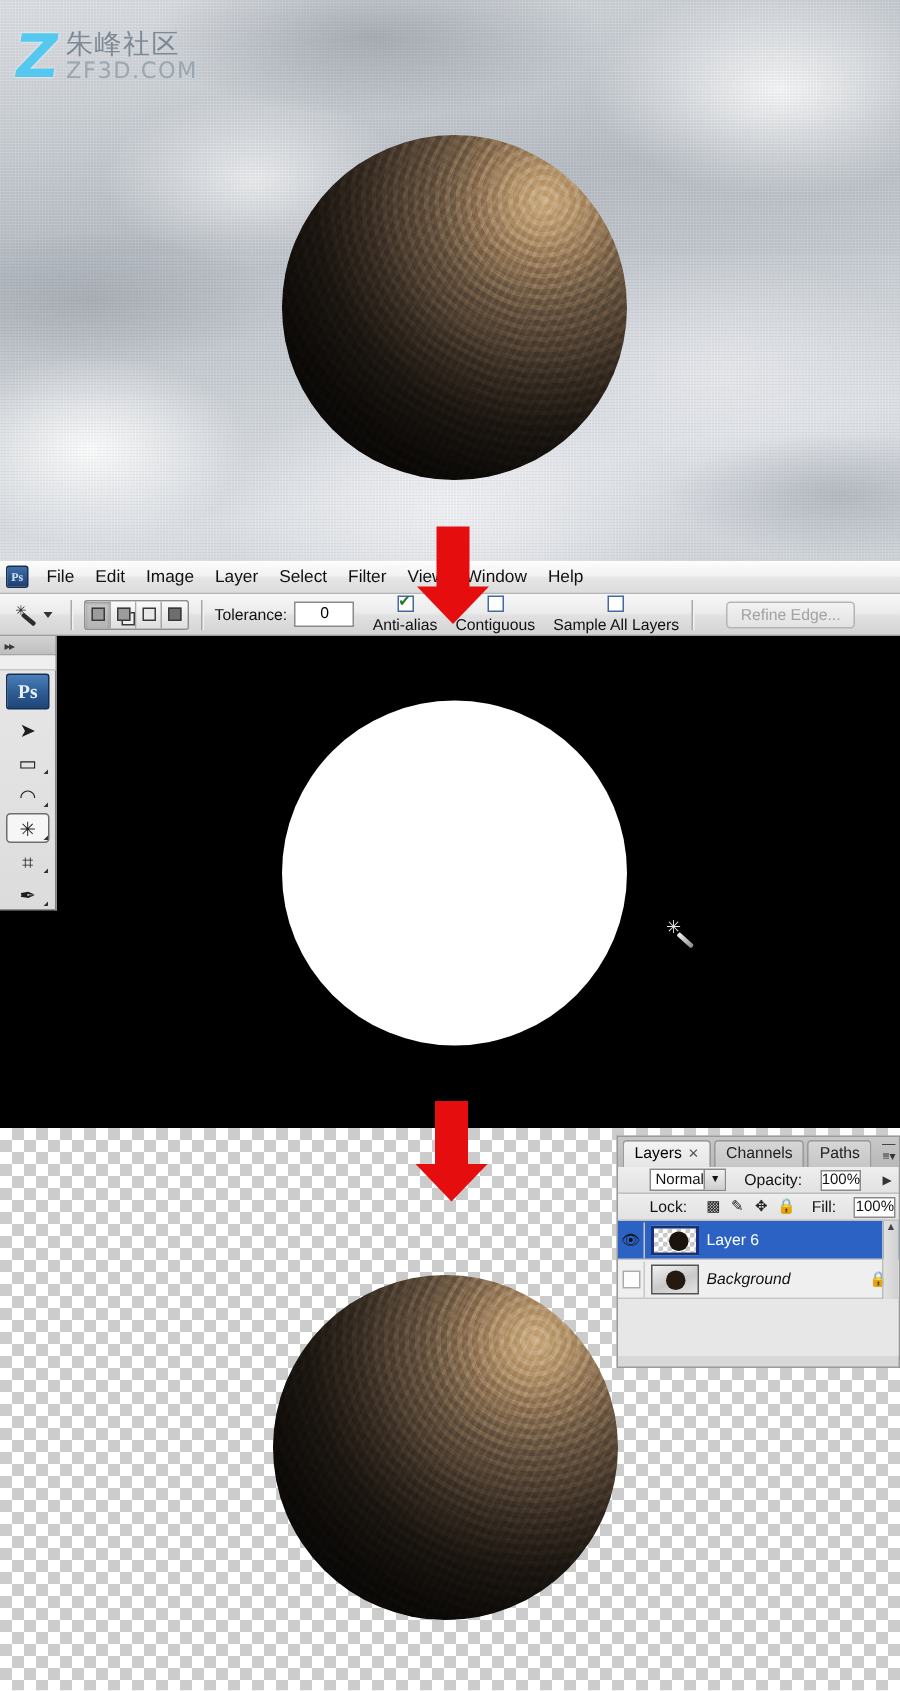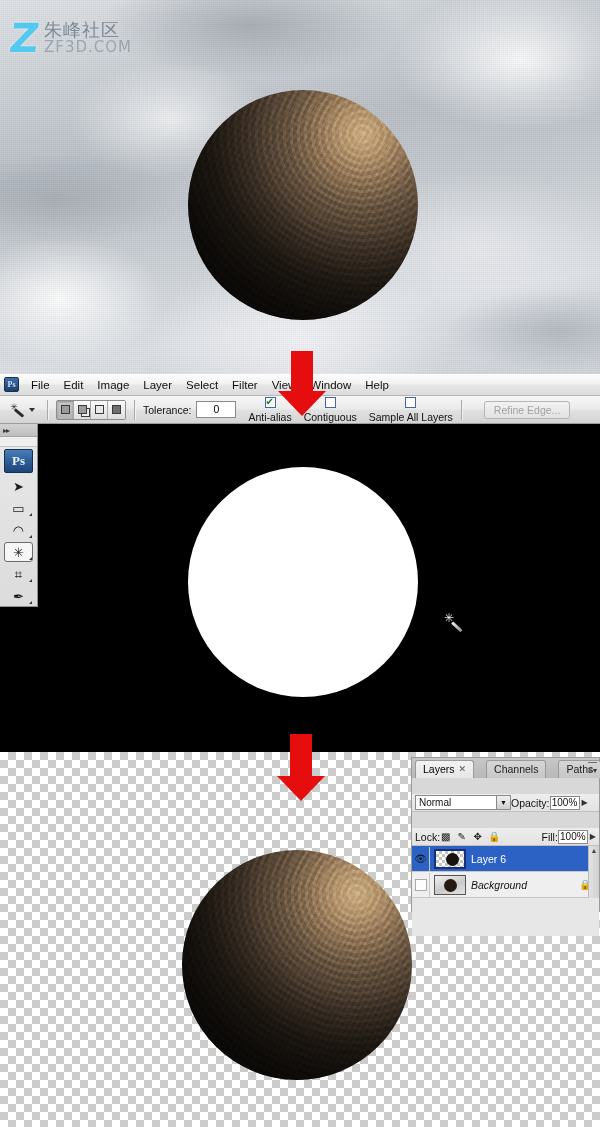--- a/index.html
+++ b/index.html
@@ -226,36 +226,35 @@
   .layers-panel {
     position: absolute; left: 411px; top: 757px; width: 189px; height: 155px;
     background: #d8d8d8; border: 1px solid #9a9a9a;
     font-size: 10.5px; color: #111;
   }
   .panel-tabs {
     display: flex; align-items: flex-end; height: 20px; padding-left: 3px;
     background: linear-gradient(180deg,#c7c7c7,#b8b8b8); position: relative;
   }
   .ptab {
-    padding: 2px 7px 3px 7px; margin-right: 12px;
+    padding: 2px 7px 3px 7px; margin-right: 2px;
     background: linear-gradient(180deg,#d6d6d6,#c6c6c6);
     border: 1px solid #9a9a9a; border-bottom: none;
     border-radius: 3px 3px 0 0; font-size: 10.5px; color: #222;
     display: flex; align-items: flex-end; gap: 4px; line-height: 12px;
   }
   .ptab.active { background: linear-gradient(180deg,#f3f3f3,#e6e6e6); color: #000; }
   .ptab .x { font-size: 9px; color: #555; }
   .panel-ctl { position: absolute; right: 2px; top: 0; display: flex; flex-direction: column; align-items: flex-end; }
   .panel-min { font-size: 9px; color: #333; line-height: 8px; }
   .panel-menu { font-size: 8px; color: #333; line-height: 9px; }
   .prow {
-    display: flex; align-items: center; height: 18px; padding: 0 3px;
+    display: flex; align-items: center; height: 18px; padding: 0 21px;
     background: linear-gradient(180deg,#eeeeee,#e2e2e2); border-bottom: 1px solid #c0c0c0;
-    gap: 0;
-    margin-top: 16px;
+    gap: 12px;
   }
   .blend-select {
     width: 96px; height: 15px; background: #fff; border: 1px solid #8a8a8a;
     display: flex; align-items: center; justify-content: space-between;
     padding: 0 0 0 3px; font-size: 10px; line-height: 13px;
   }
   .blend-select .arw {
     width: 14px; height: 13px; background: linear-gradient(180deg,#f0f0f0,#cfcfcf);
     border-left: 1px solid #8a8a8a; display: flex; align-items: center; justify-content: center; font-size: 7px;
   }

